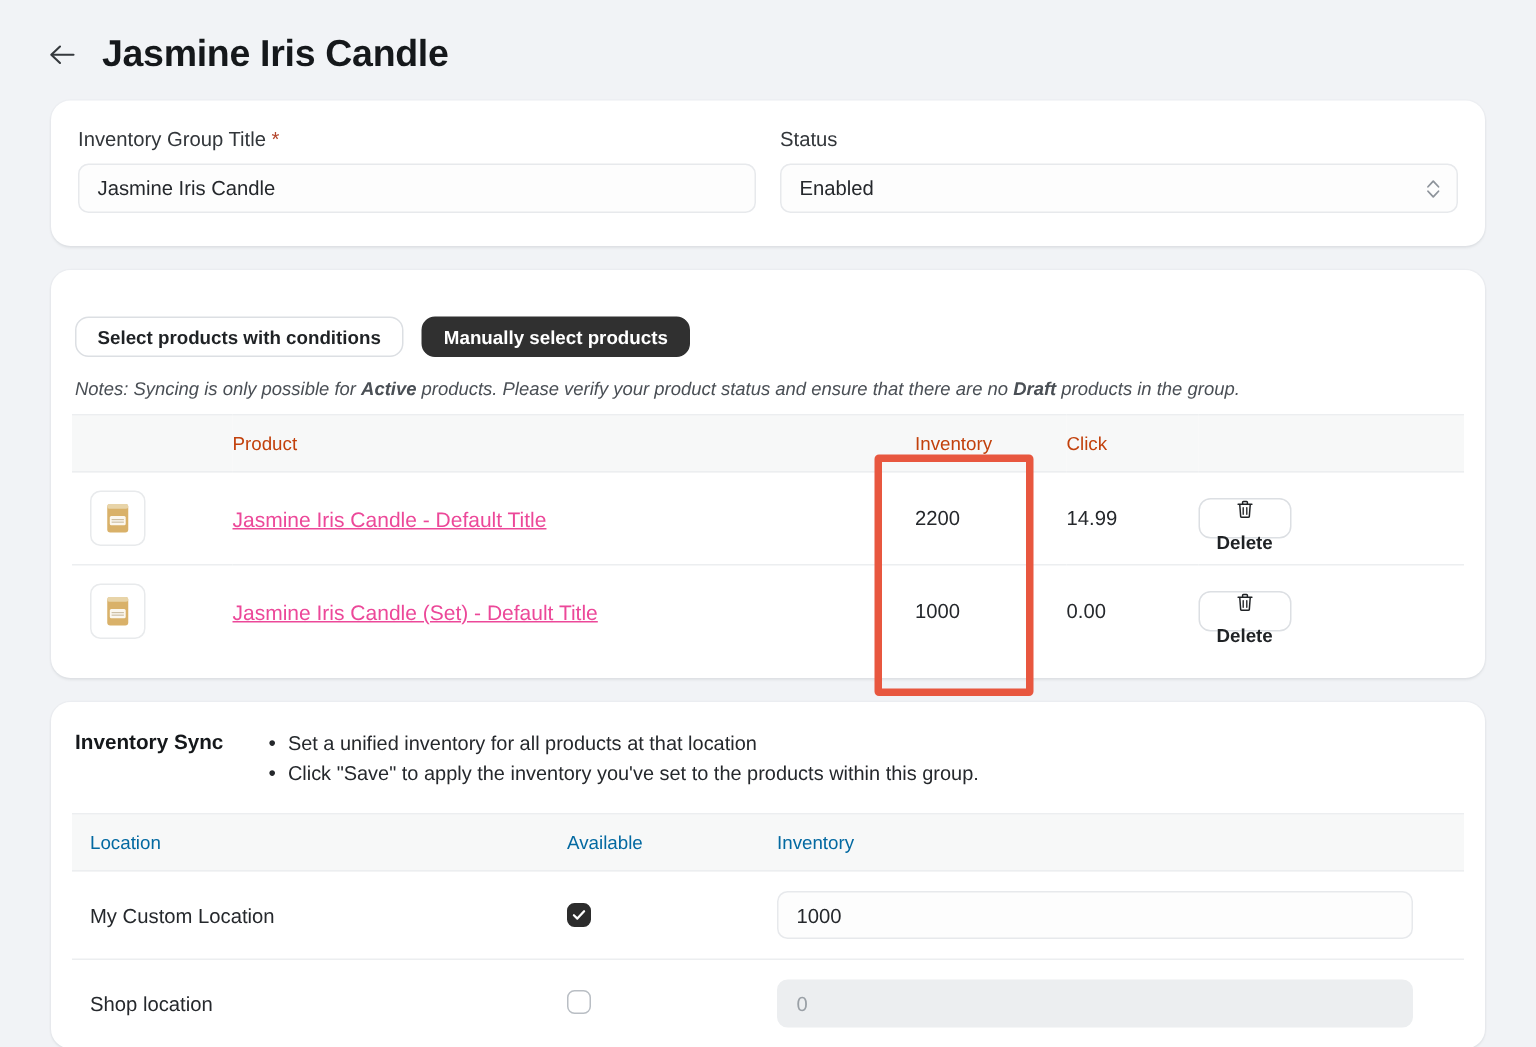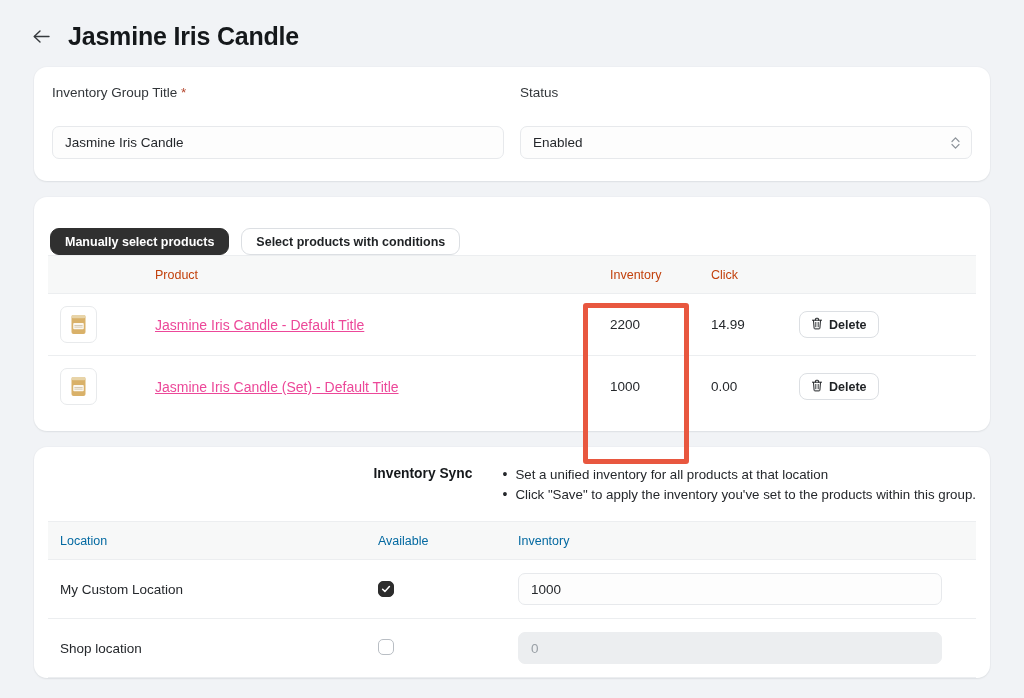--- a/index.html
+++ b/index.html
@@ -51,21 +51,21 @@
   
   .form-card {
     padding: 18px 18px 22px 18px;
     display: flex;
     gap: 16px;
   }
   .field { flex: 1 1 0; min-width: 0; }
   .field-label {
     font-size: 13.5px;
     color: #32363a;
-    margin-bottom: 26px;
+    margin-bottom: 9px;
     display: block;
   }
   .req-star { color: #b4462d; font-size: 13.5px; }
   .text-input {
     width: 100%;
     height: 33px;
     border: 1px solid #e7e9ec;
     border-radius: 7px;
     background: #fdfdfd;
     font-family: "Liberation Sans", sans-serif;
@@ -174,34 +174,35 @@
     height: 27px;
     padding: 0 11px;
     border: 1px solid #dcdfe3;
     border-radius: 8px;
     background: #ffffff;
     font-size: 12.5px;
     font-weight: bold;
     color: #1f2225;
     cursor: pointer;
     font-family: "Liberation Sans", sans-serif;
+    flex-direction: column;
   }
 
   
   .annotation-box {
     position: absolute;
     border: 5px solid #e8573f;
     border-radius: 3px;
     pointer-events: none;
     z-index: 40;
   }
 
   
   .sync-card { padding: 18px 14px 0 14px; }
-  .sync-head { display: flex; gap: 28px; padding: 0 0 16px 2px; justify-content: flex-end; }
+  .sync-head { display: flex; gap: 28px; padding: 0 0 16px 2px; }
   .sync-title {
     font-size: 13.8px;
     font-weight: bold;
     color: #15181b;
     white-space: nowrap;
     padding-top: 1px;
   }
   .sync-list { list-style: none; }
   .sync-list li {
     position: relative;
@@ -307,24 +308,27 @@
         </svg>
       </span>
     </div>
   </div>
 </div>
 
 <div class="card products-card">
 
 
   <div class="seg-row">
+    <div class="seg-btn inactive">Select products with conditions</div>
     <div class="seg-btn active">Manually select products</div>
-    <div class="seg-btn inactive">Select products with conditions</div>
   </div>
 
+  <div class="notes">
+    <span>Notes: Syncing is only possible for </span><b>Active</b><span> products. Please verify your product status and ensure that there are no </span><b>Draft</b><span> products in the group.</span>
+  </div>
 
   <table class="ptable">
     <thead>
       <tr>
         <th class="col-thumb"></th>
         <th class="col-name">Product</th>
         <th class="col-inv">Inventory</th>
         <th class="col-price">Click</th>
         <th class="col-act"></th>
       </tr>

